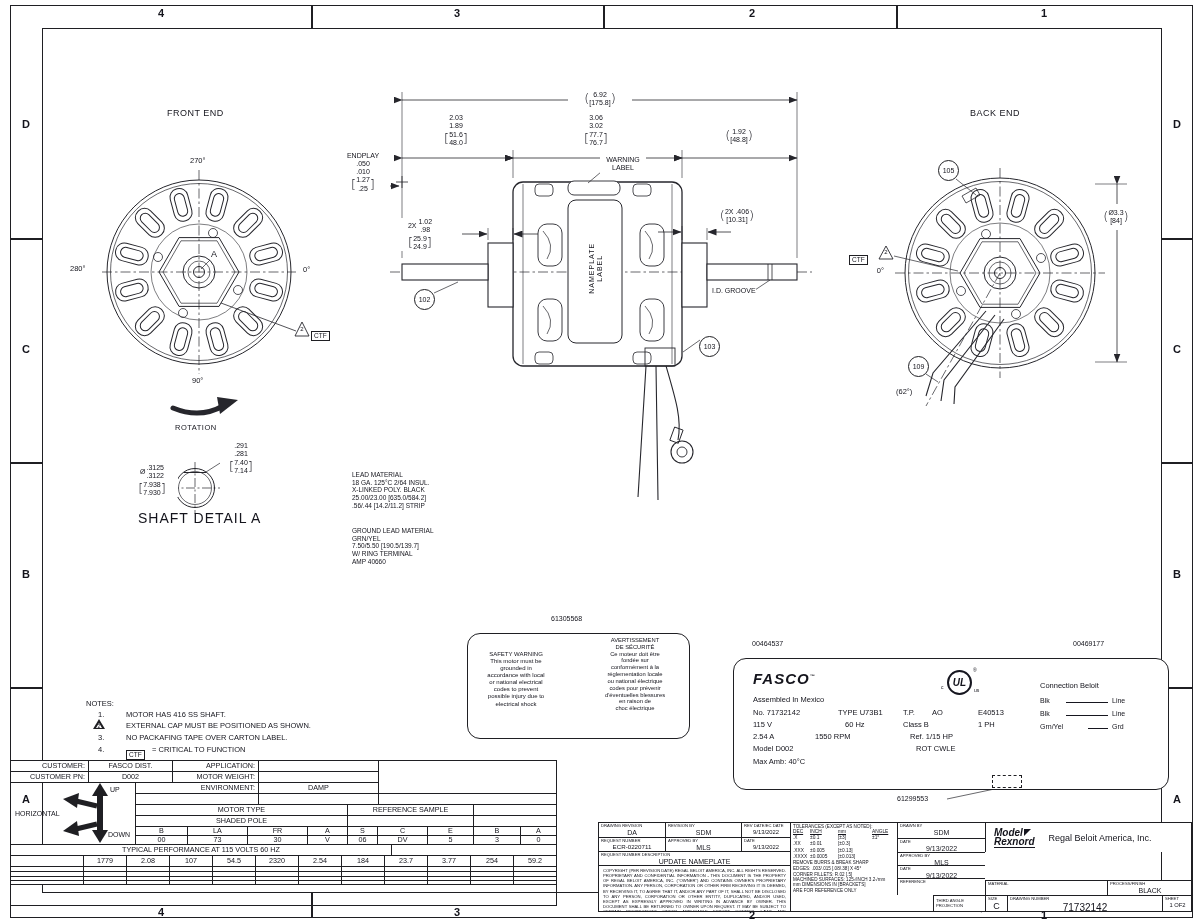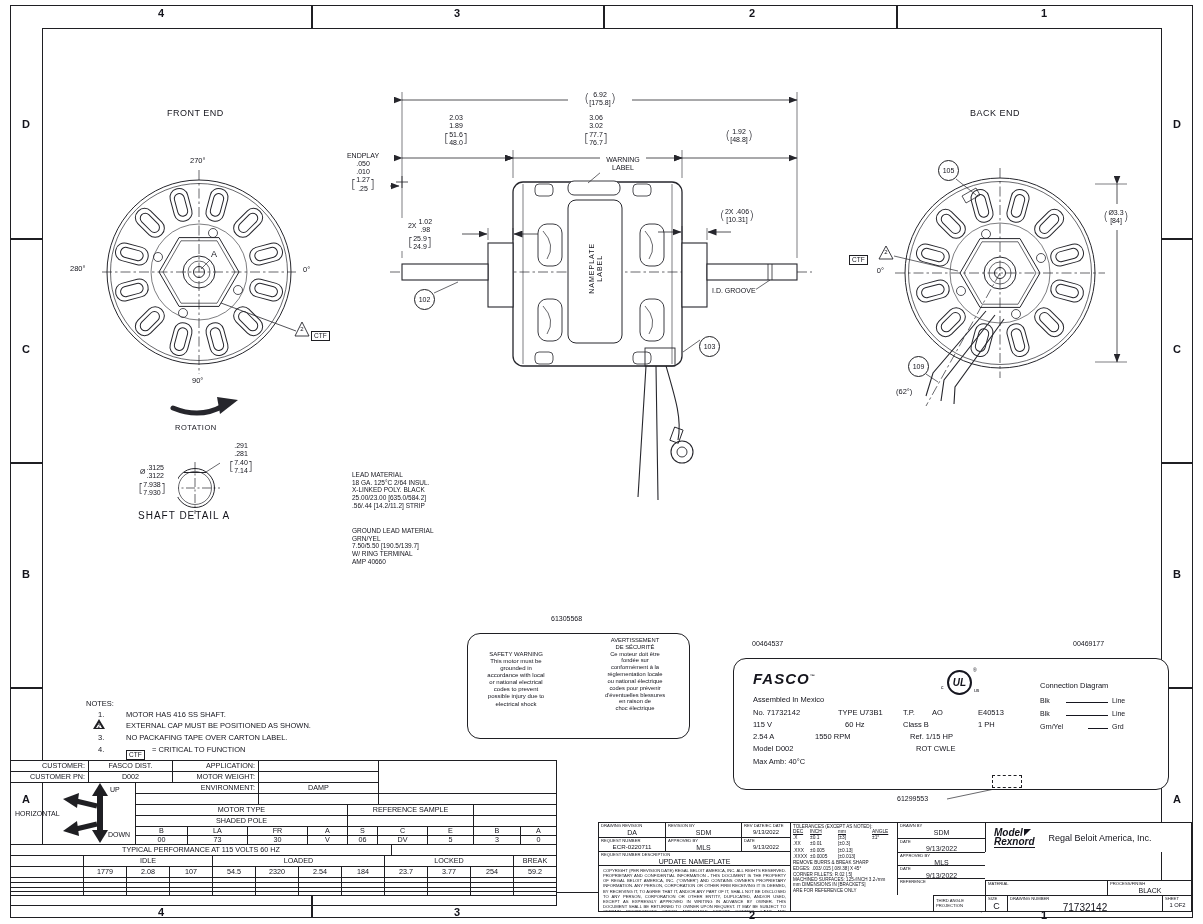--- a/index.html
+++ b/index.html
@@ -1,18 +1,18 @@
 <!DOCTYPE html>
 <html><head>
 <meta charset="utf-8">
 <style>
 *{box-sizing:border-box;margin:0;padding:0}
 html,body{background:#e8e8e8}
 #sheet{position:relative;width:1203px;height:924px;background:#fff;font-family:"Liberation Sans",sans-serif;color:#14141c;overflow:hidden}
-.a{position:absolute}.f45{font-size:4.6px}.f5{font-size:5px}.f6{font-size:6px}.f65{font-size:6.5px}.f7{font-size:7px}.f75{font-size:7.5px}.f9{font-size:9px}.f10{font-size:10px}
+.a{position:absolute}.f45{font-size:4.6px}.f5{font-size:5px}.f6{font-size:6px}.f65{font-size:6.5px}.f7{font-size:7px}.f75{font-size:7.5px}.f9{font-size:9px}.f10{font-size:14px}
 .c{text-align:center}.rt{text-align:right}
 .pre{white-space:pre-line;line-height:1.18}
 .frame{position:absolute;border:1.5px solid #1f1f23;z-index:0}
 .zl{position:absolute;font-size:11px;font-weight:bold;width:18px;text-align:center;z-index:5}
 .tick{position:absolute;background:#1f1f23;z-index:0}
 .dimtxt{position:absolute;z-index:3;background:#fff;font-size:7px;line-height:1.12;text-align:center}
 .hrow{display:flex;align-items:center;justify-content:center}
 .brk{font-size:13px;font-weight:300;line-height:.85;font-family:"DejaVu Sans",sans-serif}
 .balloon{position:absolute;z-index:3;width:21px;height:21px;border:1.1px solid #1f1f23;border-radius:50%;display:flex;align-items:center;justify-content:center;font-size:7px;background:#fff}
 .ctfbox{display:inline-block;border:1px solid #1f1f23;font-size:6.5px;padding:0 2px;line-height:1.3;background:#fff}
@@ -409,21 +409,21 @@
   <div class="a f75 z3" style="left:910px;top:732px">Ref. 1/15 HP</div>
   <div class="a f75 z3" style="left:753px;top:744px">Model D002</div>
   <div class="a f75 z3" style="left:916px;top:744px">ROT CWLE</div>
   <div class="a f75 z3" style="left:753px;top:757px">Max Amb: 40°C</div>
   <div class="a f5 z3" style="left:941px;top:684px">c</div>
   <div class="a z3" style="left:947px;top:670px;width:25px;height:25px;border:2px solid #16161f;border-radius:50%;display:flex;align-items:center;justify-content:center;font-weight:bold;font-style:italic;font-size:10px">
       <span>UL</span>
     </div>
   <div class="a f5 z3" style="left:974px;top:687px">us</div>
   <div class="a f5 z3" style="left:973px;top:667px">®</div>
-  <div class="a f75 z3" style="left:1040px;top:681px">Connection Diagram</div>
+  <div class="a f75 z3" style="left:1040px;top:681px">Connection Beloit</div>
   <div class="a f7 z3 hrow" style="left:1040px;top:697px;width:112px;justify-content:flex-start">
       <span style="width:26px">Blk</span>
       <span style="width:42px;border-top:1px solid #16161f;margin:3px 4px 0 0"></span>
       <span>Line</span>
     </div>
   <div class="a f7 z3 hrow" style="left:1040px;top:710px;width:112px;justify-content:flex-start">
       <span style="width:26px">Blk</span>
       <span style="width:42px;border-top:1px solid #16161f;margin:3px 4px 0 0"></span>
       <span>Line</span>
     </div>
@@ -553,27 +553,20 @@
         <col style="width:43px">
         <col style="width:43px">
         <col style="width:43px">
         <col style="width:43px">
         <col style="width:43px">
         <col style="width:43px">
         <col style="width:43px">
         <col style="width:43px">
       </colgroup>
     <tbody>
-        <tr>
-          <td></td>
-          <td colspan="3">IDLE</td>
-          <td colspan="4">LOADED</td>
-          <td colspan="3">LOCKED</td>
-          <td>BREAK</td>
-        </tr>
     <tr>
           <td></td>
           <td>1779</td>
           <td>2.08</td>
           <td>107</td>
           <td>54.5</td>
           <td>2320</td>
           <td>2.54</td>
           <td>184</td>
           <td>23.7</td>

